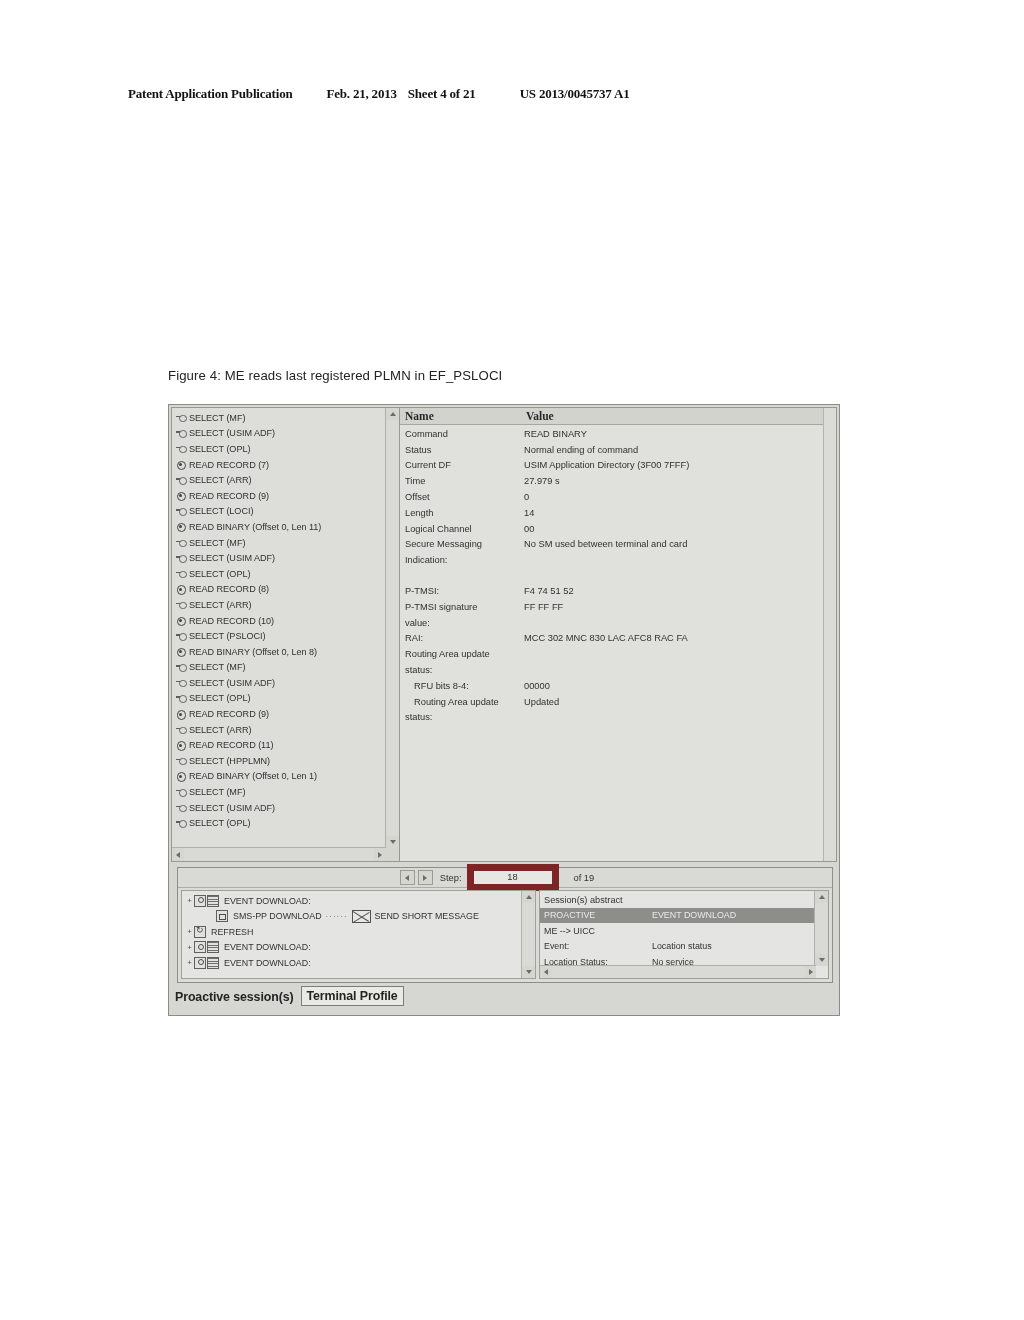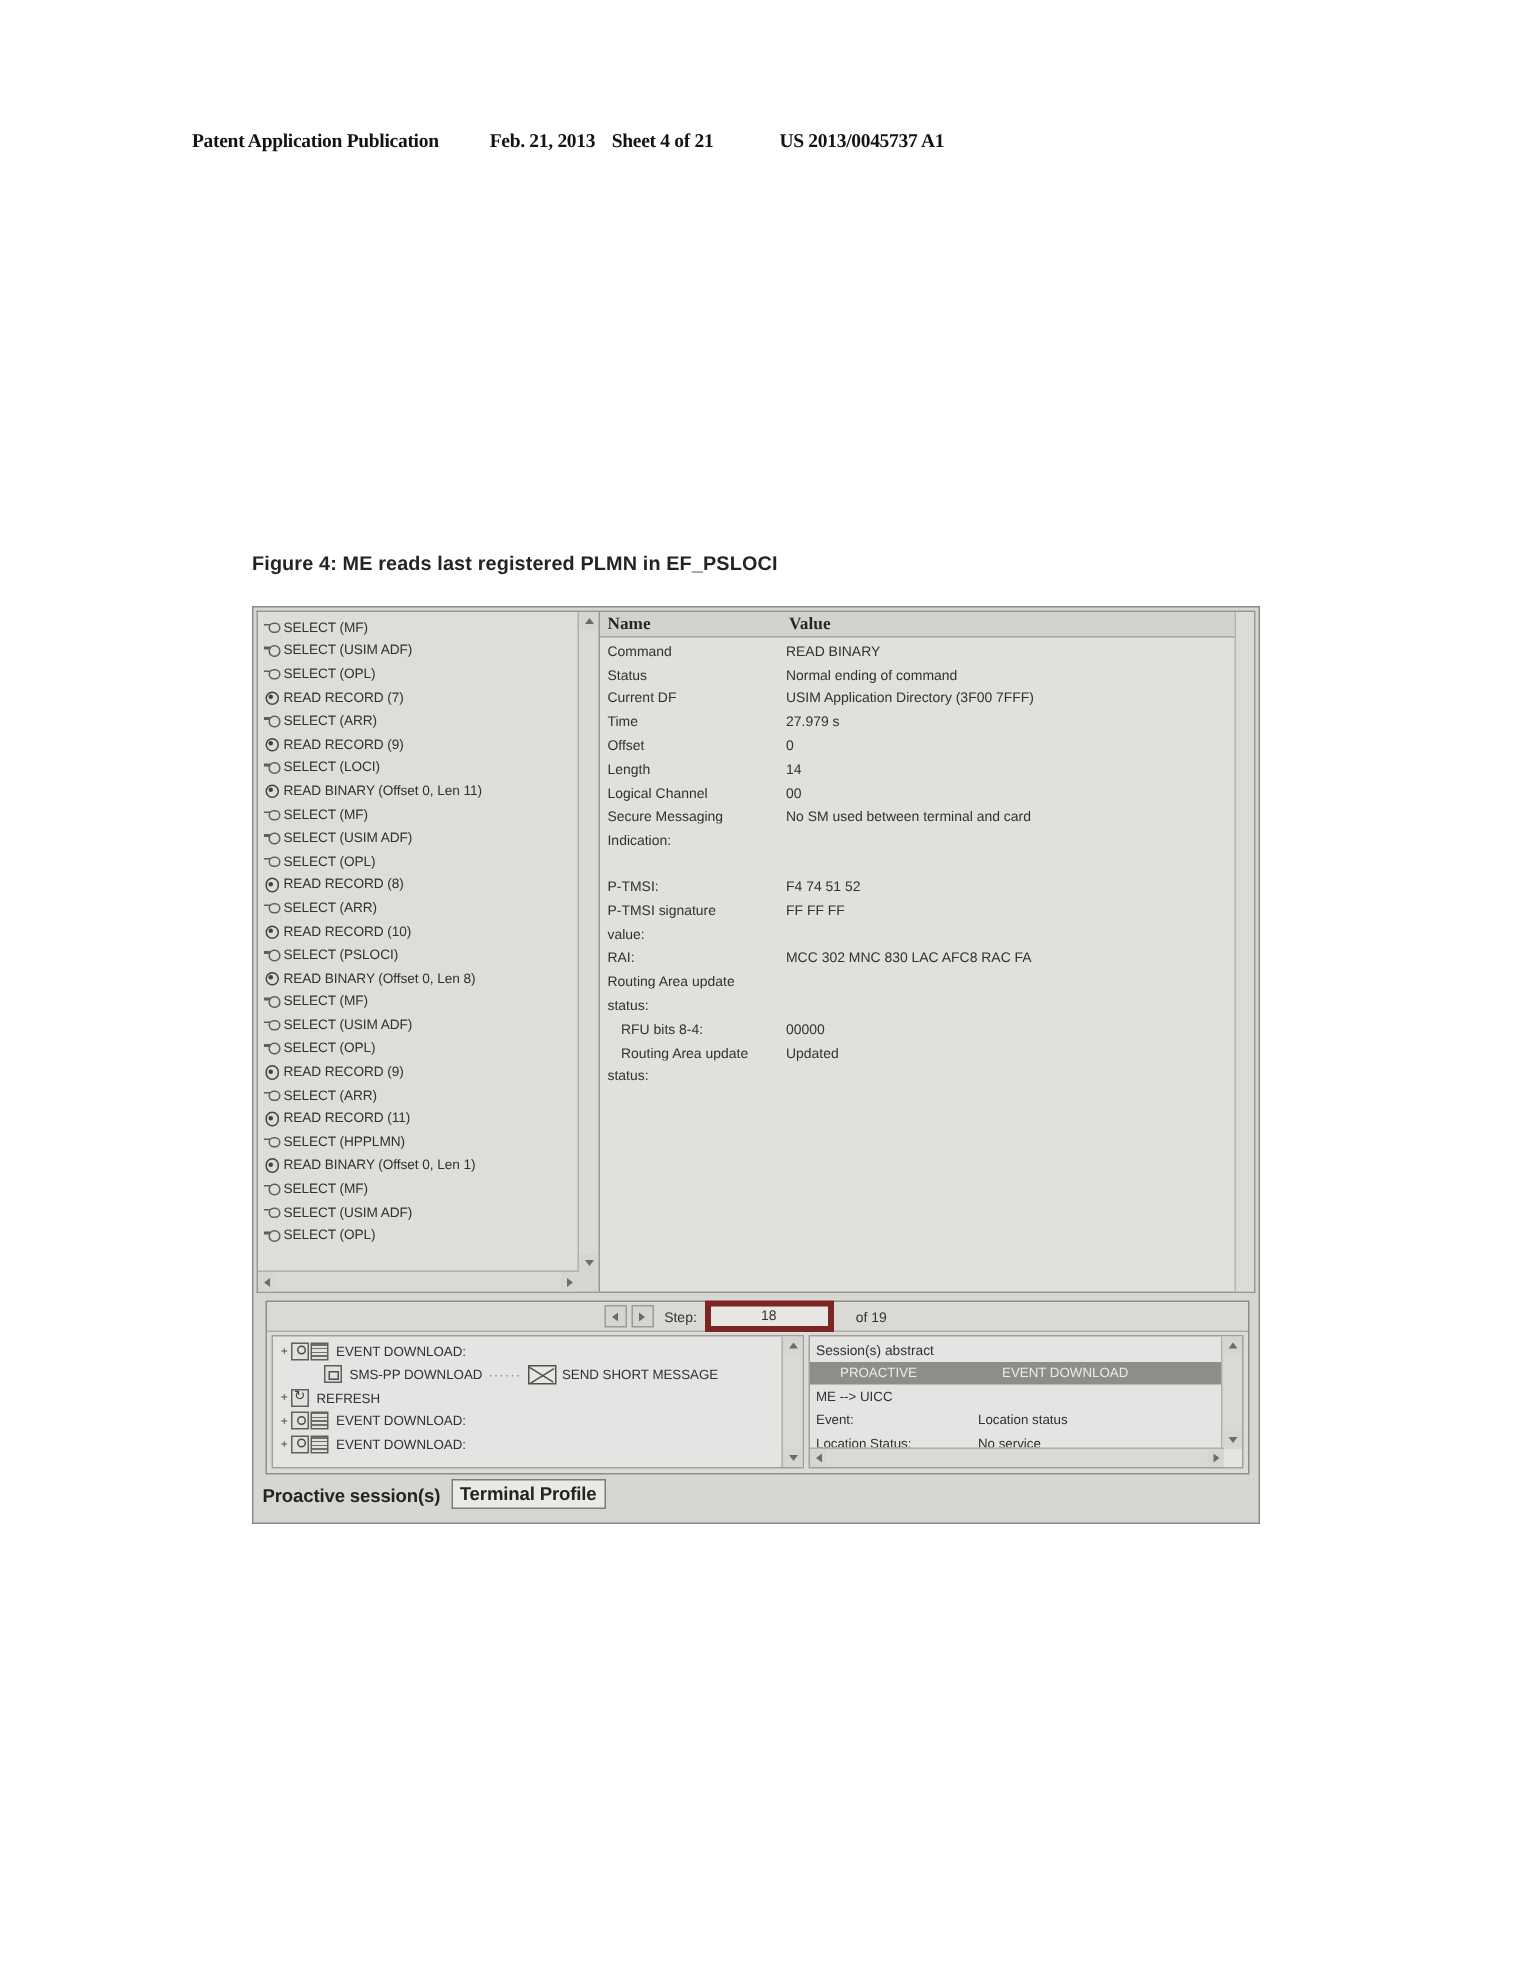--- a/index.html
+++ b/index.html
@@ -35,21 +35,21 @@
   .hdr-date { margin-left: 34px; }
   .hdr-sheet { margin-left: 11px; }
   .hdr-num { margin-left: 44px; }
 
   
   .fig-caption {
     position: absolute;
     left: 168px;
     top: 368px;
     font-family: "Liberation Sans", sans-serif;
-    font-weight: bold;
+    font-weight: normal;
     font-size: 13.2px;
     letter-spacing: 0.1px;
     color: #242424;
     white-space: nowrap;
     filter: blur(0.25px);
     text-align: right;
   }
 
   
   .shot {
@@ -277,21 +277,21 @@
   .step-btn {
     width: 13px; height: 13px;
     background: #dcdcd6;
     border: 1px solid #9e9e98;
     position: relative;
   }
   .step-label { margin-left: 4px; }
   .step-field {
     width: 78px; height: 13px;
     background: #eeeeea;
-    border: 4px solid #7f1d1d;
+    border: 7px solid #7f1d1d;
     text-align: center;
     line-height: 12px;
     font-size: 9.3px;
     margin-left: 2px;
   }
   .step-of { margin-left: 12px; }
 
   .bottom-split {
     position: absolute;
     left: 3px; right: 3px;
@@ -413,21 +413,21 @@
     height: 15.5px;
     align-items: center;
     white-space: nowrap;
     font-size: 8.9px;
     padding-left: 4px;
   }
   .s-row.header { font-size: 9.2px; }
   .s-row.selected {
     background: #8e8e8a;
     color: #f2f2f0;
-    padding-left: 16px;
+    padding-left: 0;
   }
   .s-row.selected .sk { padding-left: 4px; }
   .sk { width: 108px; flex: 0 0 auto; overflow: hidden; }
   .sv { flex: 1; overflow: hidden; }
   .s-row.faded { opacity: 0.38; }
 
   .mini-hsb {
     position: absolute;
     left: 0; right: 12px; bottom: 0;
     height: 12px;

